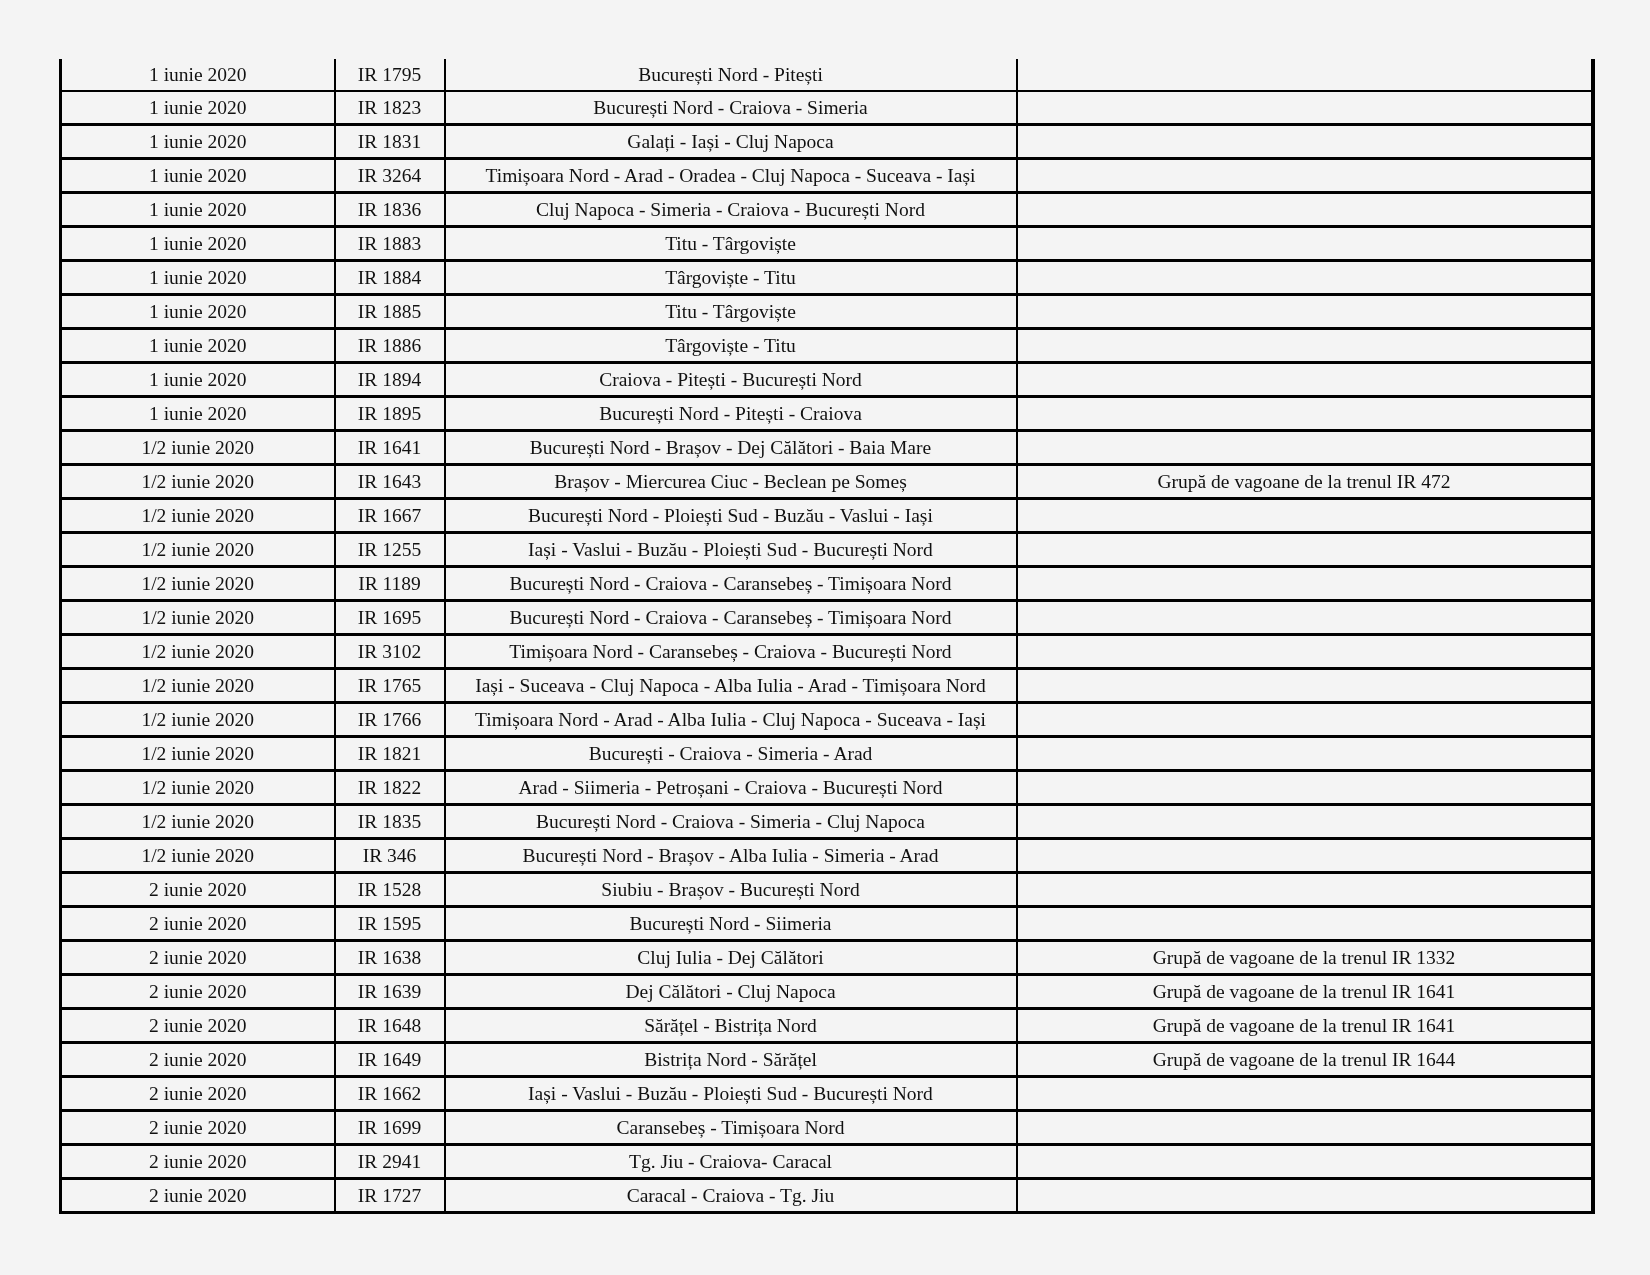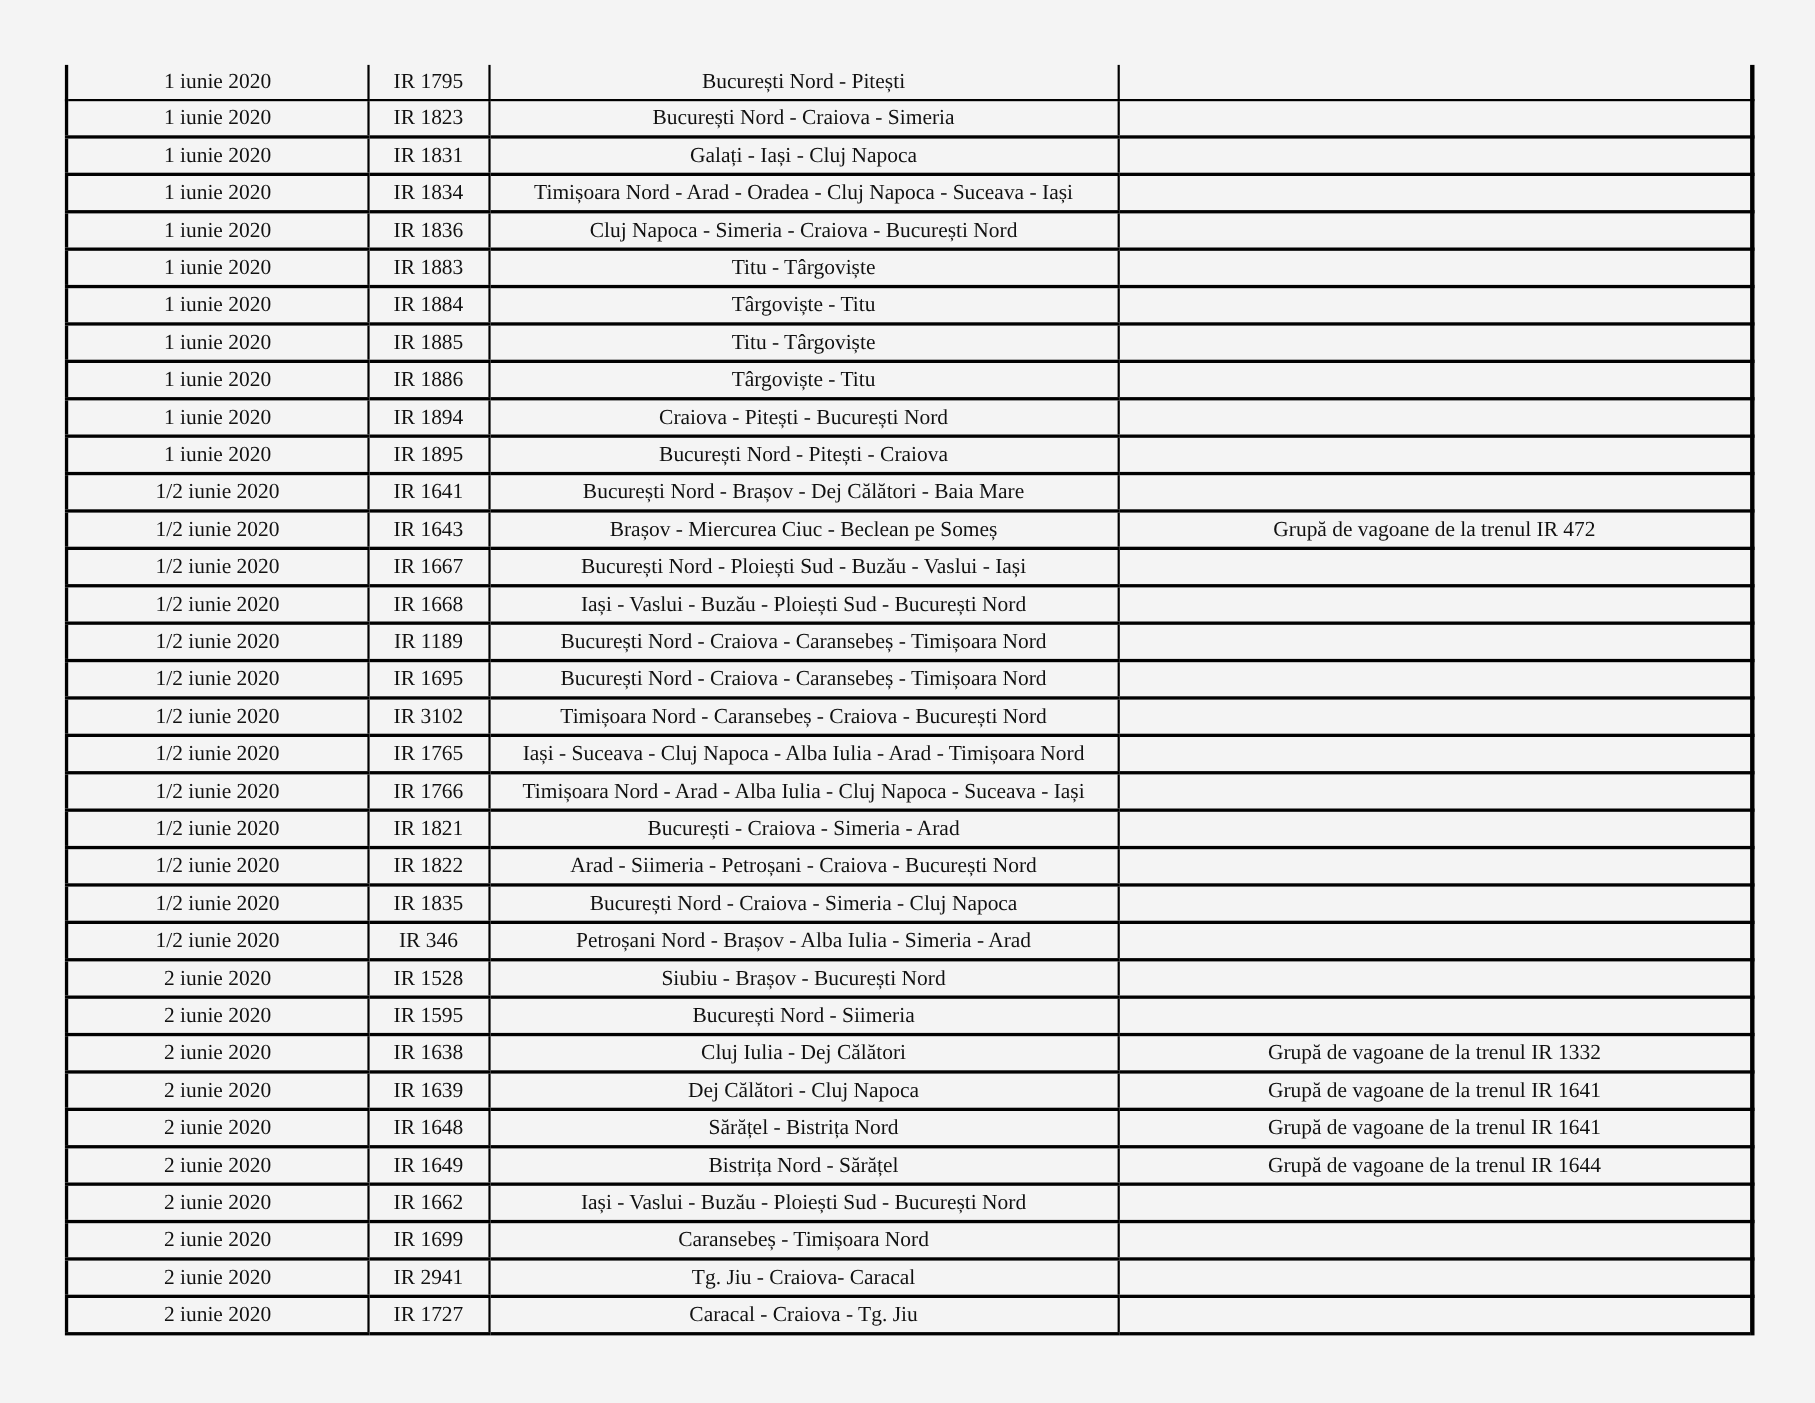--- a/index.html
+++ b/index.html
@@ -85,21 +85,21 @@
           <td></td>
         </tr>
         <tr>
           <td>1 iunie 2020</td>
           <td>IR 1831</td>
           <td>Galați - Iași - Cluj Napoca</td>
           <td></td>
         </tr>
         <tr>
           <td>1 iunie 2020</td>
-          <td>IR 1834</td>
+          <td>IR 3264</td>
           <td>Timișoara Nord - Arad - Oradea - Cluj Napoca - Suceava - Iași</td>
           <td></td>
         </tr>
         <tr>
           <td>1 iunie 2020</td>
           <td>IR 1836</td>
           <td>Cluj Napoca - Simeria - Craiova - București Nord</td>
           <td></td>
         </tr>
         <tr>
@@ -151,21 +151,21 @@
           <td>Grupă de vagoane de la trenul IR 472</td>
         </tr>
         <tr>
           <td>1/2 iunie 2020</td>
           <td>IR 1667</td>
           <td>București Nord - Ploiești Sud - Buzău - Vaslui - Iași</td>
           <td></td>
         </tr>
         <tr>
           <td>1/2 iunie 2020</td>
-          <td>IR 1668</td>
+          <td>IR 1255</td>
           <td>Iași - Vaslui - Buzău - Ploiești Sud - București Nord</td>
           <td></td>
         </tr>
         <tr>
           <td>1/2 iunie 2020</td>
           <td>IR 1189</td>
           <td>București Nord - Craiova - Caransebeș - Timișoara Nord</td>
           <td></td>
         </tr>
         <tr>
@@ -206,21 +206,21 @@
         </tr>
         <tr>
           <td>1/2 iunie 2020</td>
           <td>IR 1835</td>
           <td>București Nord - Craiova - Simeria - Cluj Napoca</td>
           <td></td>
         </tr>
         <tr>
           <td>1/2 iunie 2020</td>
           <td>IR 346</td>
-          <td>Petroșani Nord - Brașov - Alba Iulia - Simeria - Arad</td>
+          <td>București Nord - Brașov - Alba Iulia - Simeria - Arad</td>
           <td></td>
         </tr>
         <tr>
           <td>2 iunie 2020</td>
           <td>IR 1528</td>
           <td>Siubiu - Brașov - București Nord</td>
           <td></td>
         </tr>
         <tr>
           <td>2 iunie 2020</td>

